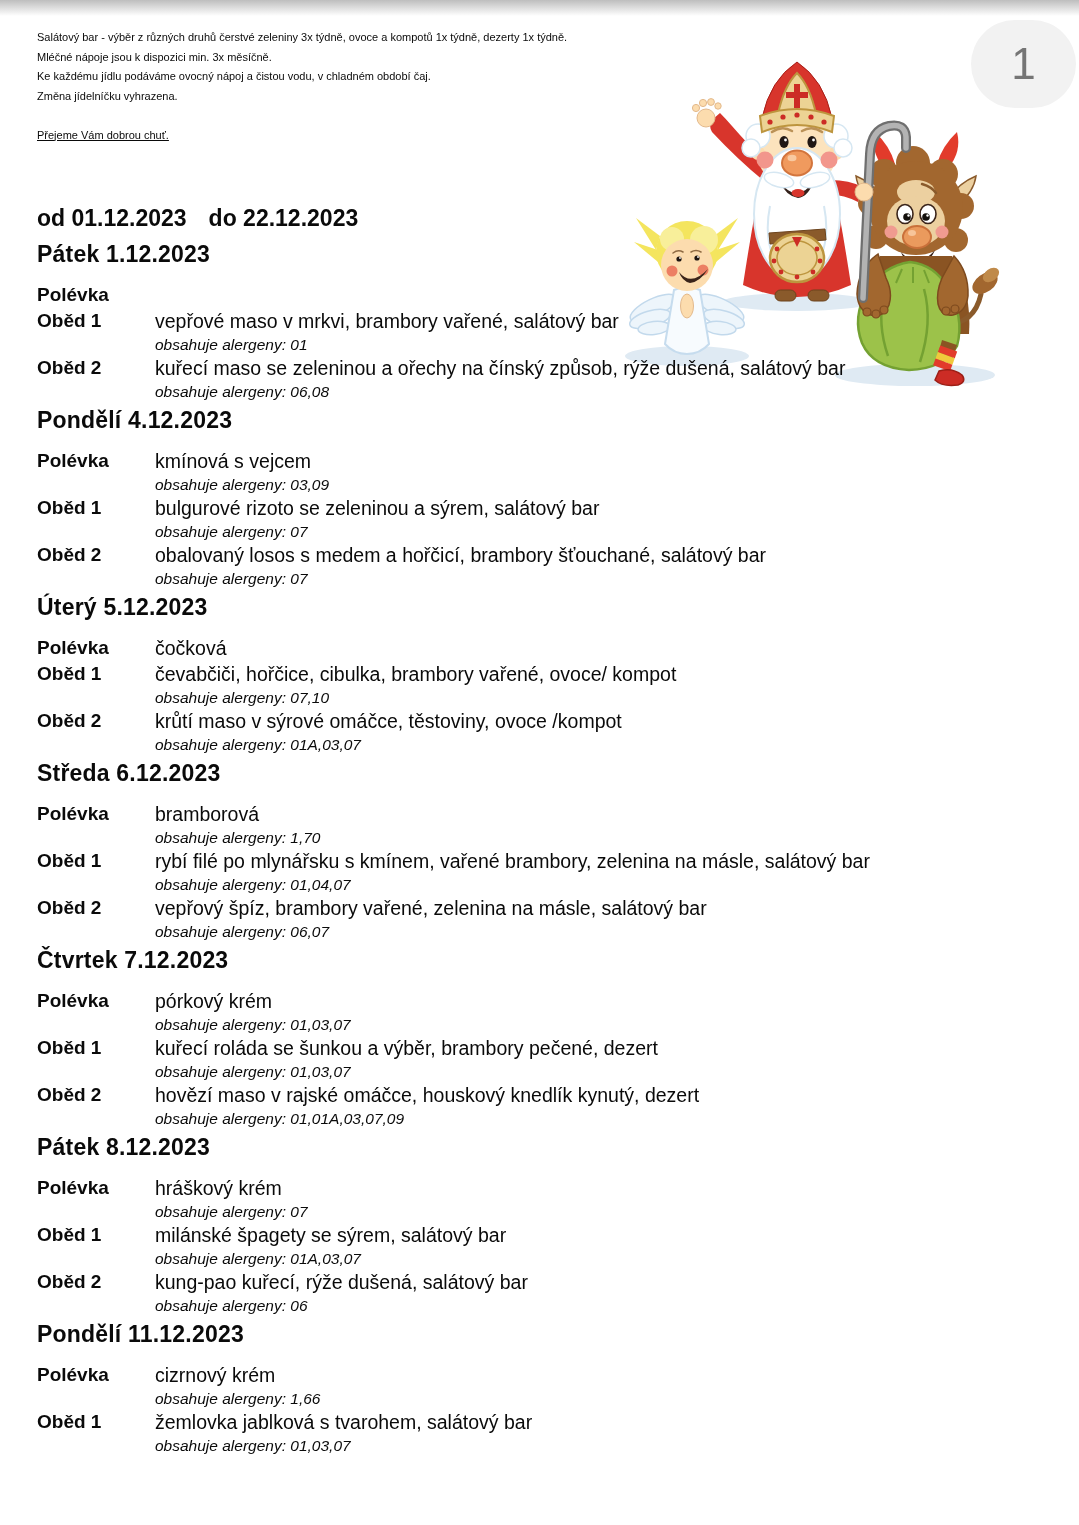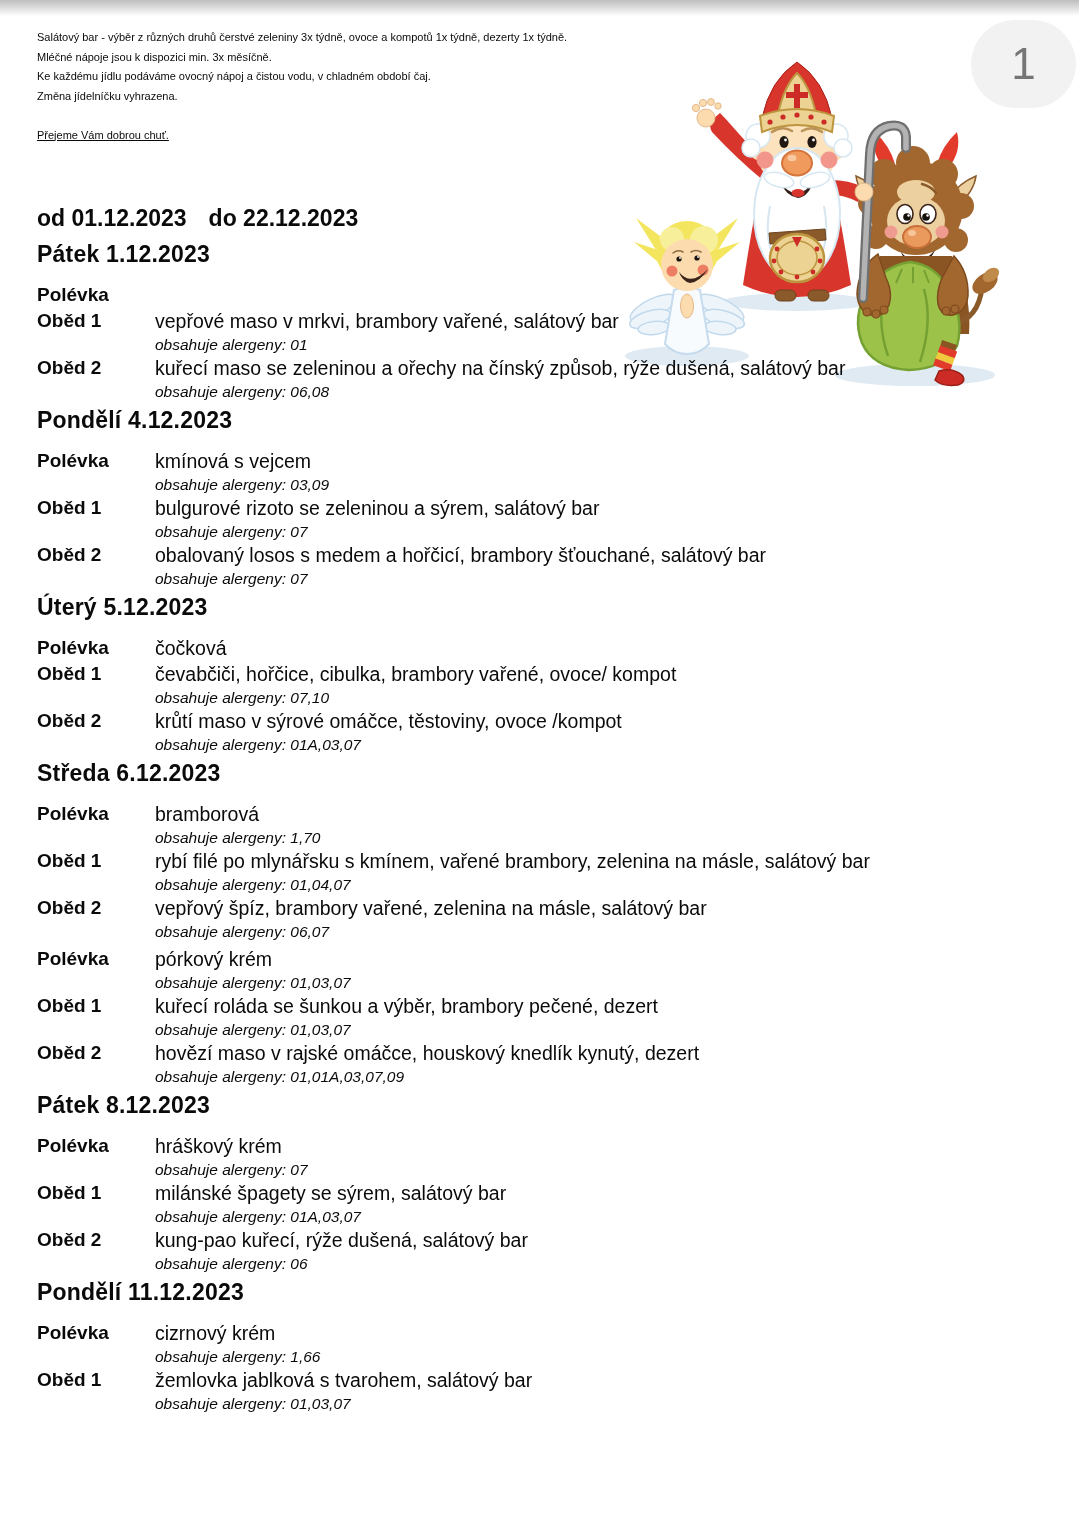--- a/index.html
+++ b/index.html
@@ -347,20 +347,21 @@
           <div class="dish-row">
     <div class="dish-label">Oběd 2</div>
     <div class="dish-body">
       <div class="dish-name">vepřový špíz, brambory vařené, zelenina na másle, salátový bar</div>
       <div class="dish-allergens">obsahuje alergeny: 06,07</div>
     </div>
   </div>
         </div>
   </section>
       <section class="day">
+    <h2 class="day-title">Čtvrtek 7.12.2023</h2>
     <div class="dishes">
           <div class="dish-row">
     <div class="dish-label">Polévka</div>
     <div class="dish-body">
       <div class="dish-name">pórkový krém</div>
       <div class="dish-allergens">obsahuje alergeny: 01,03,07</div>
     </div>
   </div>
           <div class="dish-row">
     <div class="dish-label">Oběd 1</div>

